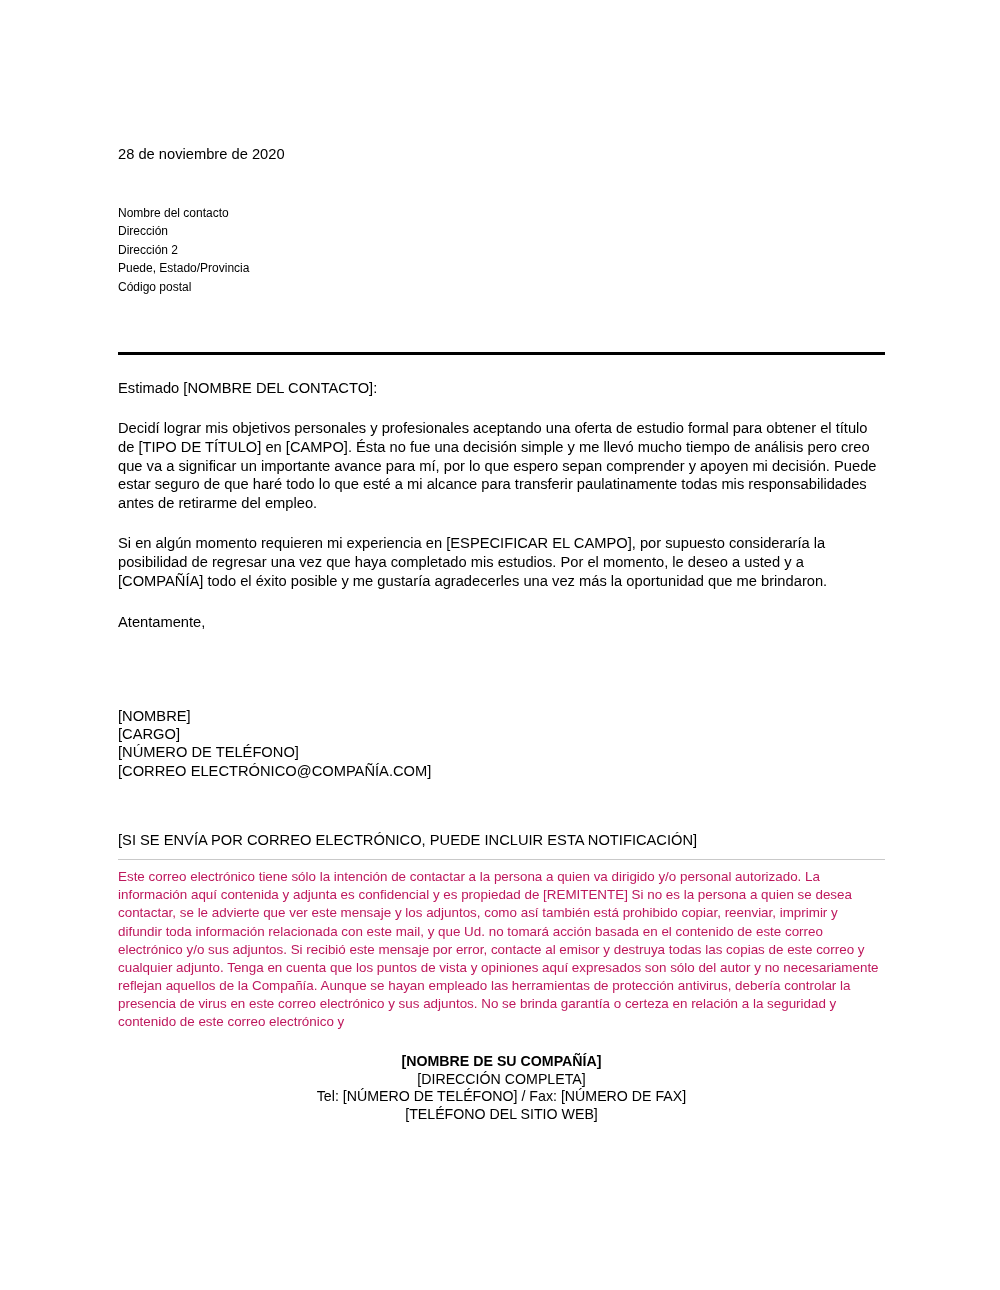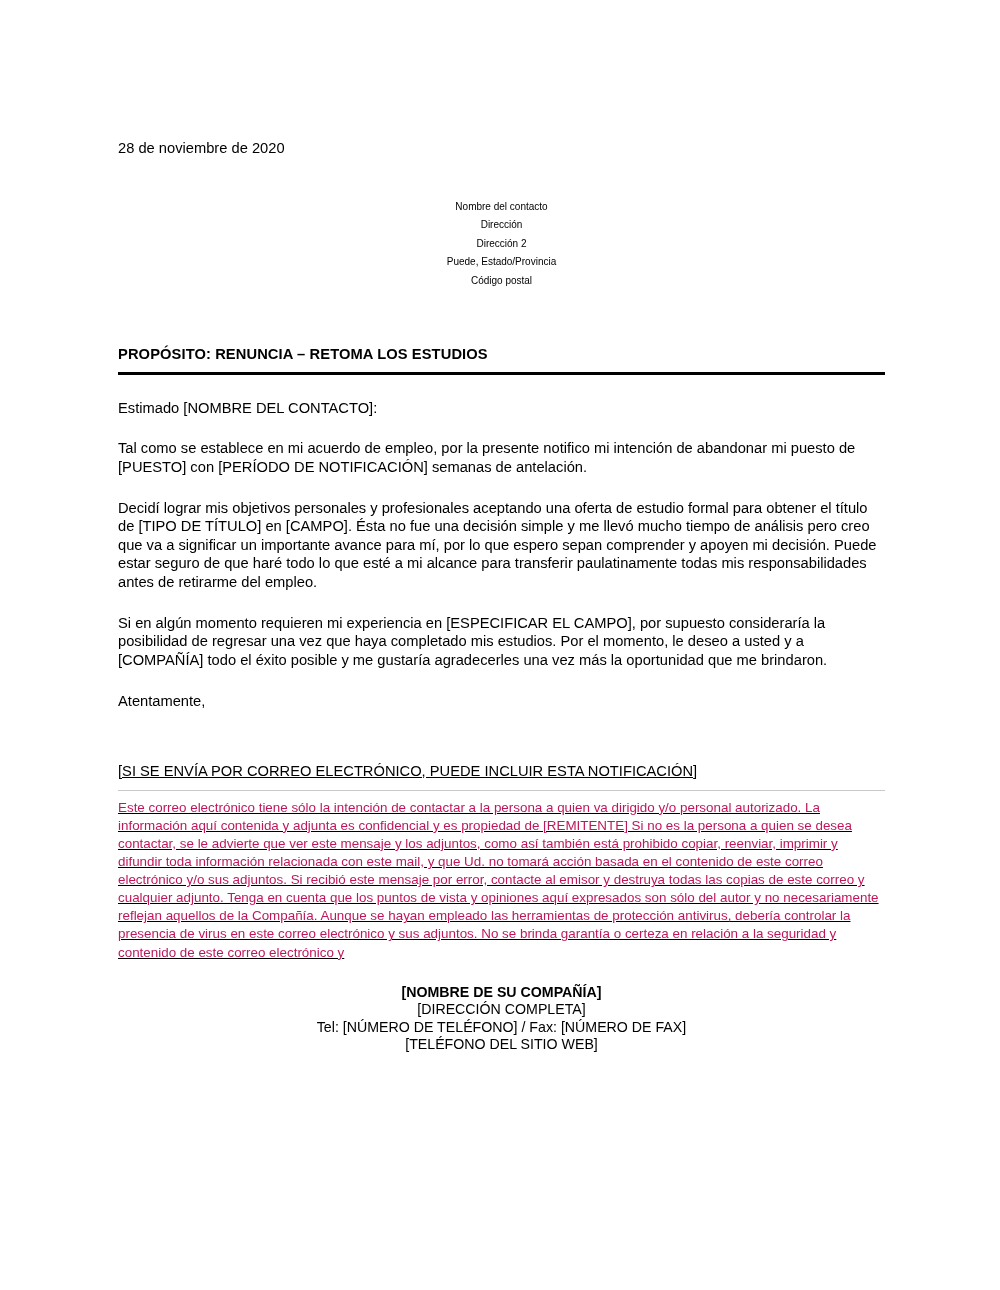--- a/index.html
+++ b/index.html
@@ -17,40 +17,39 @@
     position: relative;
     width: 1000px;
     height: 1290px;
     background: #ffffff;
     overflow: hidden;
     box-sizing: border-box;
   }
   .content {
     position: absolute;
     left: 118px;
-    top: 140px;
+    top: 146px;
     width: 767px;
   }
 
   
   .date-line {
     font-size: 14.7px;
     line-height: 17px;
     margin: 0 0 41px 0;
   }
 
   
   .address-block {
     margin: 0 0 56px 0;
   }
   .address-block .addr-line {
-    font-size: 10px;
+    font-size: 12px;
     line-height: 18.4px;
     white-space: pre;
-    text-align: center;
   }
 
   
   .subject {
     font-size: 14.7px;
     line-height: 17px;
     font-weight: bold;
     letter-spacing: 0.1px;
     margin: 0 0 9px 0;
   }
@@ -85,21 +84,20 @@
   }
   .signature-block .sig-line {
     font-size: 14.7px;
     line-height: 18.4px;
     white-space: pre;
   }
 
   
   .notice-section {
     margin: 52px 0 0 0;
-    text-decoration: underline;
   }
   .notice-heading {
     font-size: 14.7px;
     line-height: 17px;
     font-weight: normal;
     color: #000000;
     margin: 0 0 10px 0;
   }
   .rule-thin {
     width: 767px;
@@ -138,31 +136,35 @@
     <div class="date-line">28 de noviembre de 2020</div>
 
     <div class="address-block">
       <div class="addr-line">Nombre del contacto</div>
       <div class="addr-line">Dirección</div>
       <div class="addr-line">Dirección 2</div>
       <div class="addr-line">Puede, Estado/Provincia</div>
       <div class="addr-line">Código postal</div>
     </div>
 
-    <div class="subject">PROPÓSITO: RENUNCIA – RETOMA LOS ESTUDIOS</div>
     <div class="rule-thick"></div>
 
     <div class="salutation">Estimado [NOMBRE DEL CONTACTO]:</div>
 
-    <p class="body-par">Tal como se establece en mi acuerdo de empleo, por la presente notifico mi intención de abandonar mi puesto de [PUESTO] con [PERÍODO DE NOTIFICACIÓN] semanas de antelación.</p>
     <p class="body-par">Decidí lograr mis objetivos personales y profesionales aceptando una oferta de estudio formal para obtener el título de [TIPO DE TÍTULO] en [CAMPO]. Ésta no fue una decisión simple y me llevó mucho tiempo de análisis pero creo que va a significar un importante avance para mí, por lo que espero sepan comprender y apoyen mi decisión. Puede estar seguro de que haré todo lo que esté a mi alcance para transferir paulatinamente todas mis responsabilidades antes de retirarme del empleo.</p>
     <p class="body-par">Si en algún momento requieren mi experiencia en [ESPECIFICAR EL CAMPO], por supuesto consideraría la posibilidad de regresar una vez que haya completado mis estudios. Por el momento, le deseo a usted y a [COMPAÑÍA] todo el éxito posible y me gustaría agradecerles una vez más la oportunidad que me brindaron.</p>
 
     <div class="closing">Atentamente,</div>
 
+    <div class="signature-block">
+      <div class="sig-line">[NOMBRE]</div>
+      <div class="sig-line">[CARGO]</div>
+      <div class="sig-line">[NÚMERO DE TELÉFONO]</div>
+      <div class="sig-line">[CORREO ELECTRÓNICO@COMPAÑÍA.COM]</div>
+    </div>
 
     <div class="notice-section">
       <div class="notice-heading">[SI SE ENVÍA POR CORREO ELECTRÓNICO, PUEDE INCLUIR ESTA NOTIFICACIÓN]</div>
       <div class="rule-thin"></div>
       <p class="disclaimer">Este correo electrónico tiene sólo la intención de contactar a la persona a quien va dirigido y/o personal autorizado. La información aquí contenida y adjunta es confidencial y es propiedad de [REMITENTE] Si no es la persona a quien se desea contactar, se le advierte que ver este mensaje y los adjuntos, como así también está prohibido copiar, reenviar, imprimir y difundir toda información relacionada con este mail, y que Ud. no tomará acción basada en el contenido de este correo electrónico y/o sus adjuntos.  Si recibió este mensaje por error, contacte al emisor y destruya todas las copias de este correo y cualquier adjunto. Tenga en cuenta que los puntos de vista y opiniones aquí expresados son sólo del autor y no necesariamente reflejan aquellos de la Compañía. Aunque se hayan empleado las herramientas de protección antivirus, debería controlar la presencia de virus en este correo electrónico y sus adjuntos. No se brinda garantía o certeza en relación a la seguridad y contenido de este correo electrónico y</p>
     </div>
 
     <div class="footer">
       <div class="foot-line bold">[NOMBRE DE SU COMPAÑÍA]</div>
       <div class="foot-line">[DIRECCIÓN COMPLETA]</div>

